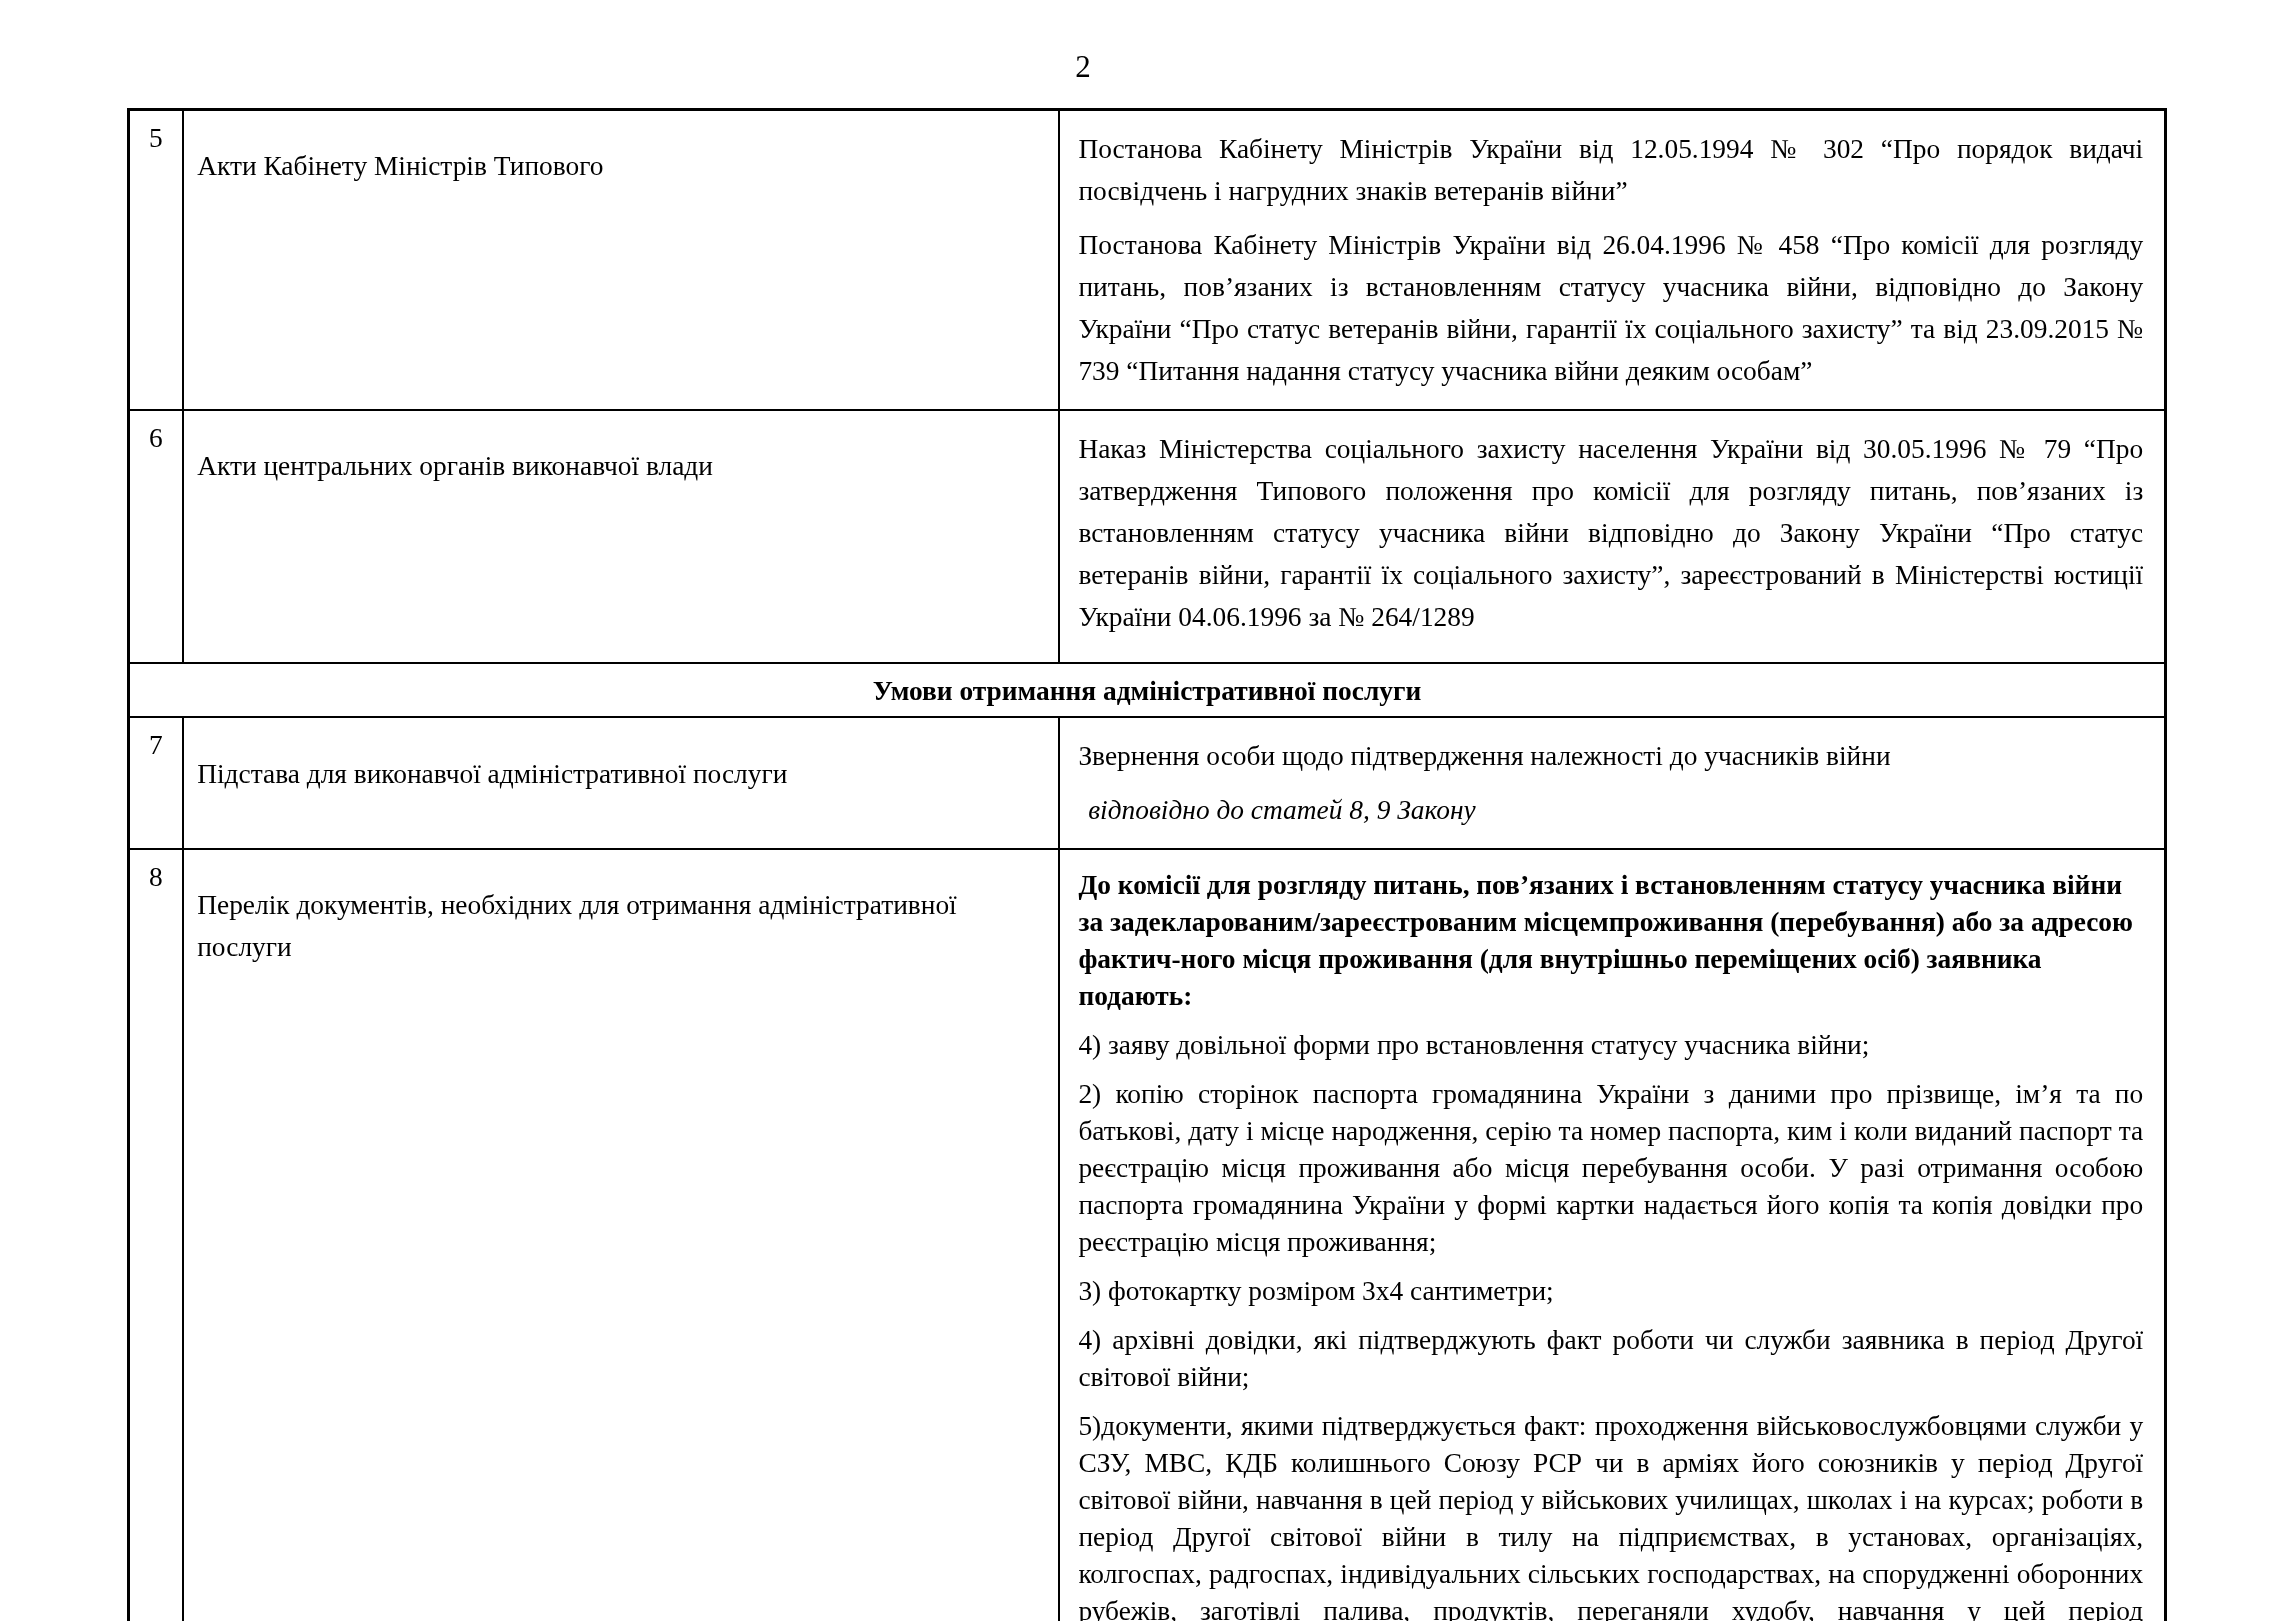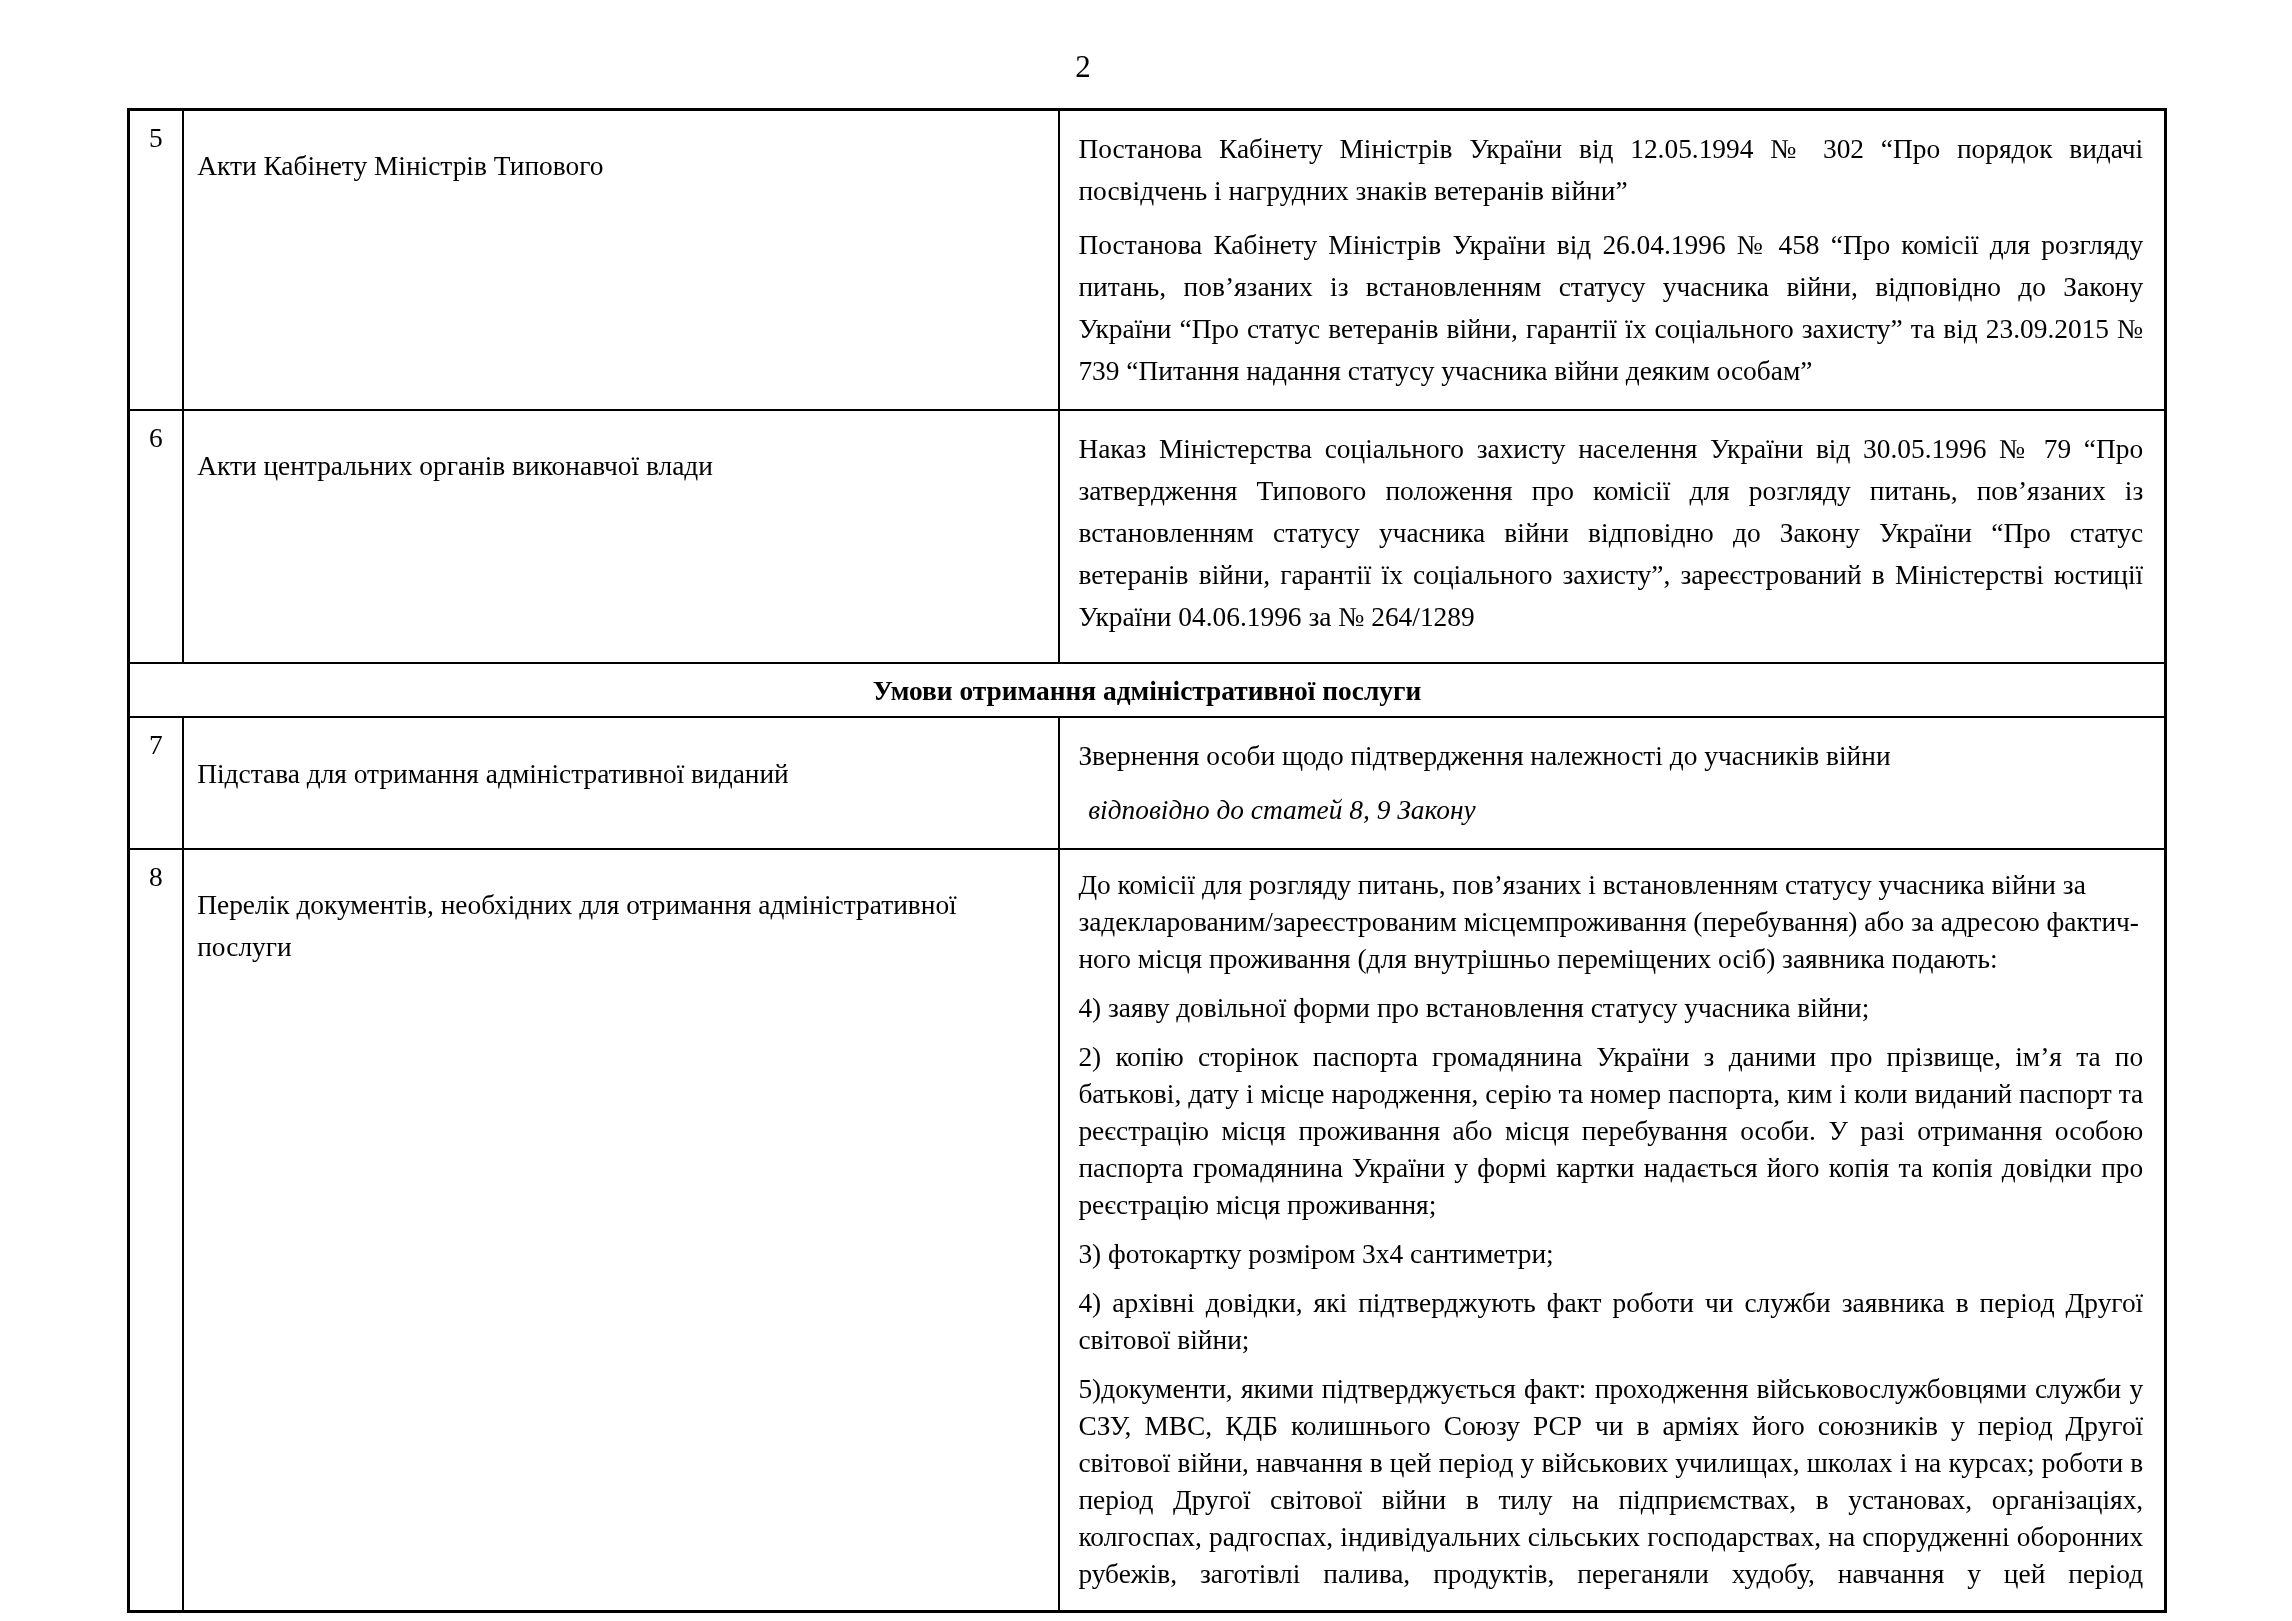--- a/index.html
+++ b/index.html
@@ -52,21 +52,21 @@
     line-height: 41px;
   }
   td.content {
     padding: 4.9px 8.8px 4.9px 6.9px;
   }
   td.content p { margin: 12px; }
   .lh-wide p { line-height: 42px; }
   .lh-tight p { line-height: 37px; }
   p.just { text-align: justify; }
   p.just-cut { text-align: justify; text-align-last: justify; }
-  p.bold-intro { font-weight: normal; }
+  p.bold-intro { font-weight: bold; }
   p.indent-sm { text-indent: 9.8px; font-style: italic; }
   tr.row-acts-cabinet  { height: 292px; }
   tr.row-acts-central  { height: 253px; }
   tr.row-section       { height: 40px; border-radius: 14px; }
   tr.row-basis         { height: 90px; }
   tr.row-documents     { height: 743px; }
   td.section-cell {
     text-align: center;
     font-weight: bold;
     font-size: 28px;
@@ -110,21 +110,21 @@
         </td>
       </tr>
 
       <tr class="row-section">
         <td class="section-cell" colspan="3">Умови отримання адміністративної послуги</td>
       </tr>
 
       <tr class="row-basis">
         <td class="num">7</td>
         <td class="label lh-wide">
-          <p>Підстава для отримання адміністративної виданий</p>
+          <p>Підстава для виконавчої адміністративної послуги</p>
         </td>
         <td class="content lh-wide">
           <p>Звернення особи щодо підтвердження належності до учасників війни</p>
           <p class="indent-sm">відповідно до статей 8, 9 Закону</p>
         </td>
       </tr>
 
       <tr class="row-documents">
         <td class="num">8</td>
         <td class="label lh-wide">

